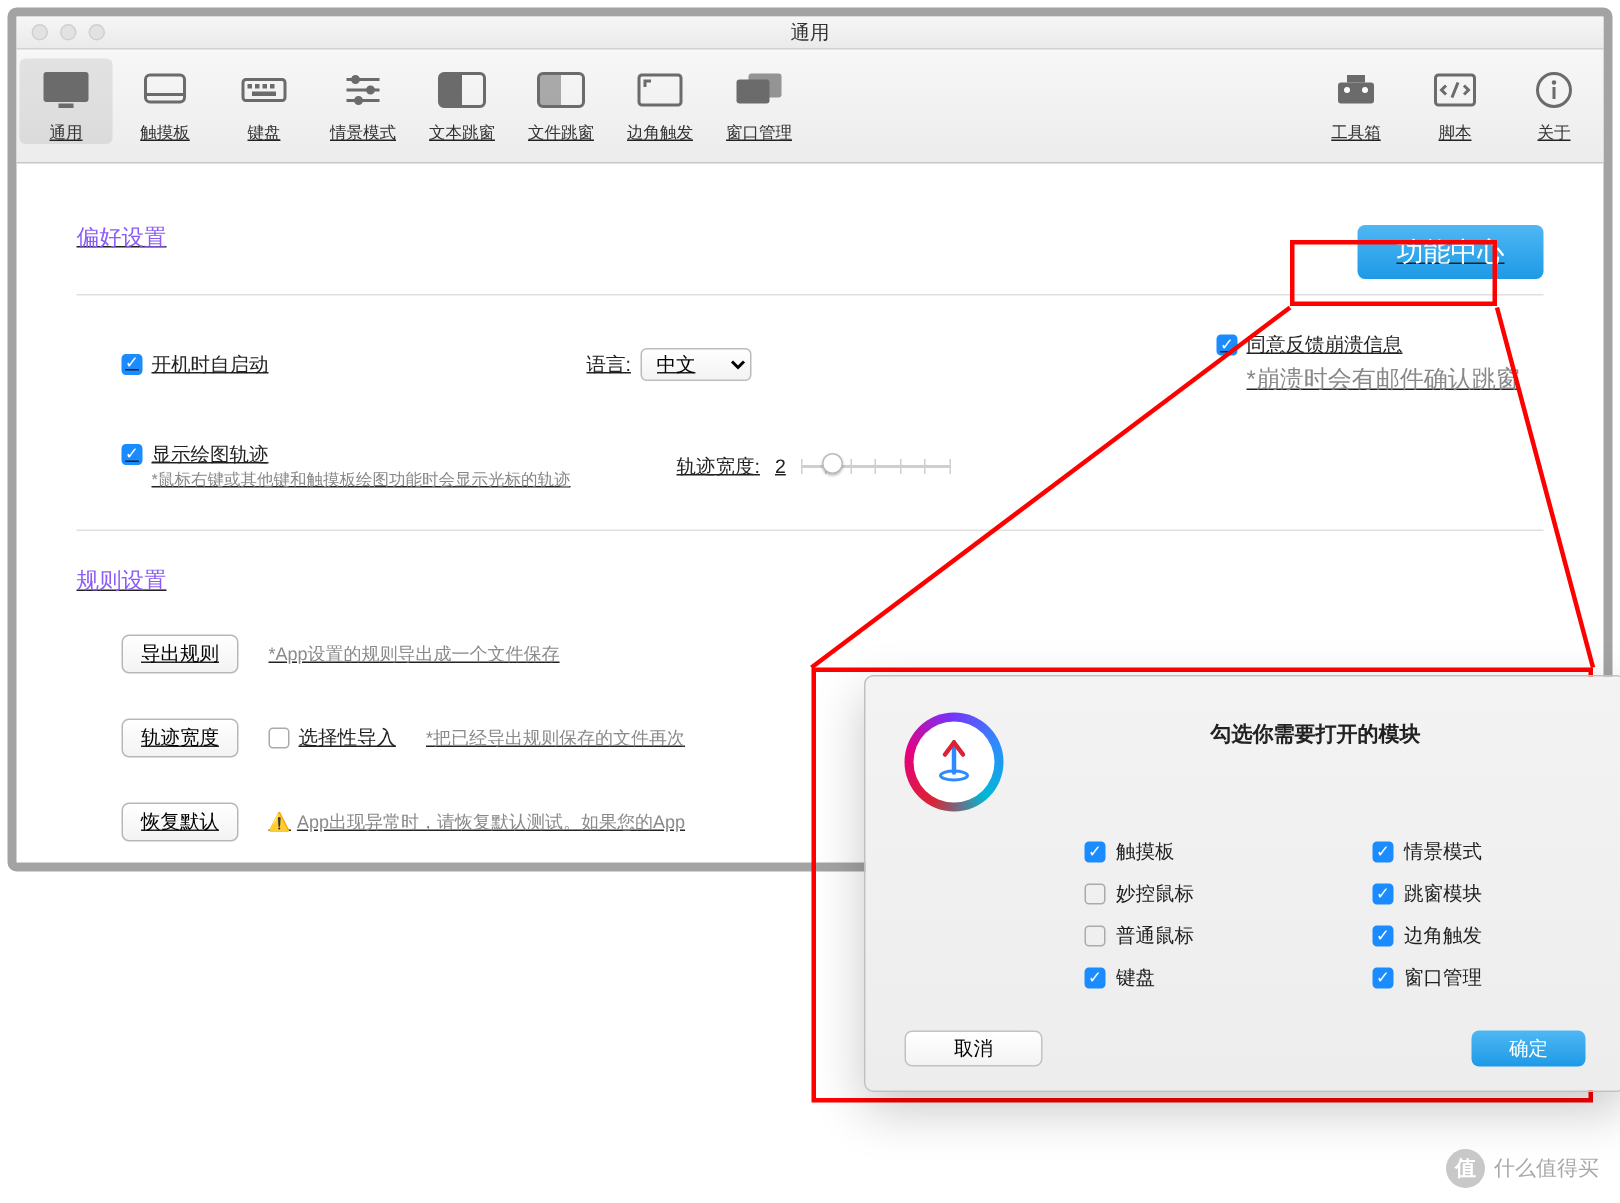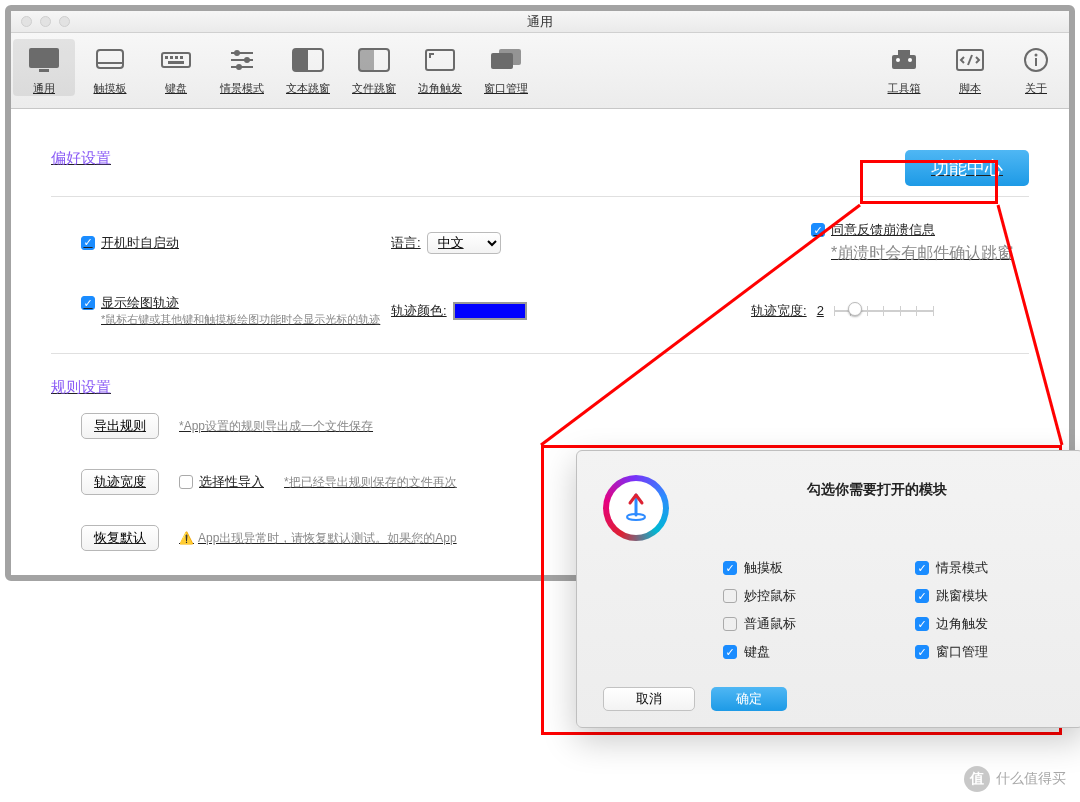--- a/index.html
+++ b/index.html
@@ -84,21 +84,21 @@
   .modal-logo {
     width:66px; height:66px; border-radius:50%; position:relative;
     background: conic-gradient(from 210deg,#d23,#e6007e,#7b2ff7,#2e8bff,#00b8d4,#d23);
     display:flex; align-items:center; justify-content:center;
   }
   .modal-logo::after{ content:""; position:absolute; inset:6px; border-radius:50%; background:#fff; }
   .modal-logo svg { position:relative; z-index:1; }
   .modal-title { font-size:14px; font-weight:600; text-align:center; flex:1; padding-top:6px; }
   .modal-grid { display:grid; grid-template-columns: 1fr 1fr; column-gap:50px; row-gap:10px; padding-left:120px; margin-bottom:14px; }
   .modal-cb-line { display:flex; align-items:center; gap:7px; font-size:13px; }
-  .modal-footer { display:flex; justify-content:flex-start; gap:16px; margin-top:auto; }
+  .modal-footer { display:flex; justify-content:space-between; gap:16px; margin-top:auto; }
   .btn-default {
     width:92px; height:24px; font-size:13px; border:1px solid #c2c2c2; border-radius:5px;
     background:linear-gradient(#ffffff,#f3f3f3); cursor:pointer;
   }
   .btn-primary {
     width:76px; height:24px; font-size:13px; color:#fff; border:none; border-radius:5px;
     background:linear-gradient(#4fb7f4,#1d9ae6); cursor:pointer;
   }
   
   .anno-svg { position:absolute; left:0; top:0; width:1080px; height:802px; pointer-events:none; }
@@ -281,24 +281,20 @@
     </div>
 
     <div class="row" style="margin-top:30px;">
       <div class="col-left" style="padding-left:30px;">
         <div class="cb-line">
           <span class="cb checked"></span>
           <span>显示绘图轨迹</span>
         </div>
         <div class="hint" style="max-width:320px;">*鼠标右键或其他键和触摸板绘图功能时会显示光标的轨迹</div>
       </div>
-      <div class="col-mid">
-        <span>轨迹颜色:</span>
-        <div class="color-swatch" title="#0000ff"></div>
-      </div>
       <div class="col-right" style="padding-left:60px;">
         <div class="track-width-row">
           <span>轨迹宽度:</span>
           <span>2</span>
           <div class="slider">
             <div class="slider-track"></div>
             <div class="slider-ticks">
                 <span></span>
                 <span></span>
                 <span></span>
@@ -308,21 +304,21 @@
                 <span></span>
               </div>
             <div class="slider-thumb" style="left:14px;"></div>
           </div>
         </div>
       </div>
     </div>
 
     <hr class="sep">
 
-    <div class="section-title" style="margin-bottom:16px;">规则设置</div>
+    <div class="section-title" style="margin-bottom:26px;">规则设置</div>
 
     <div class="rule-row" style="padding-left:30px;">
       <button class="rule-btn">导出规则</button>
       <span class="rule-desc">*App设置的规则导出成一个文件保存</span>
     </div>
 
     <div class="rule-row" style="padding-left:30px;">
       <button class="rule-btn">轨迹宽度</button>
       <div class="cb-line">
         <span class="cb"></span>

